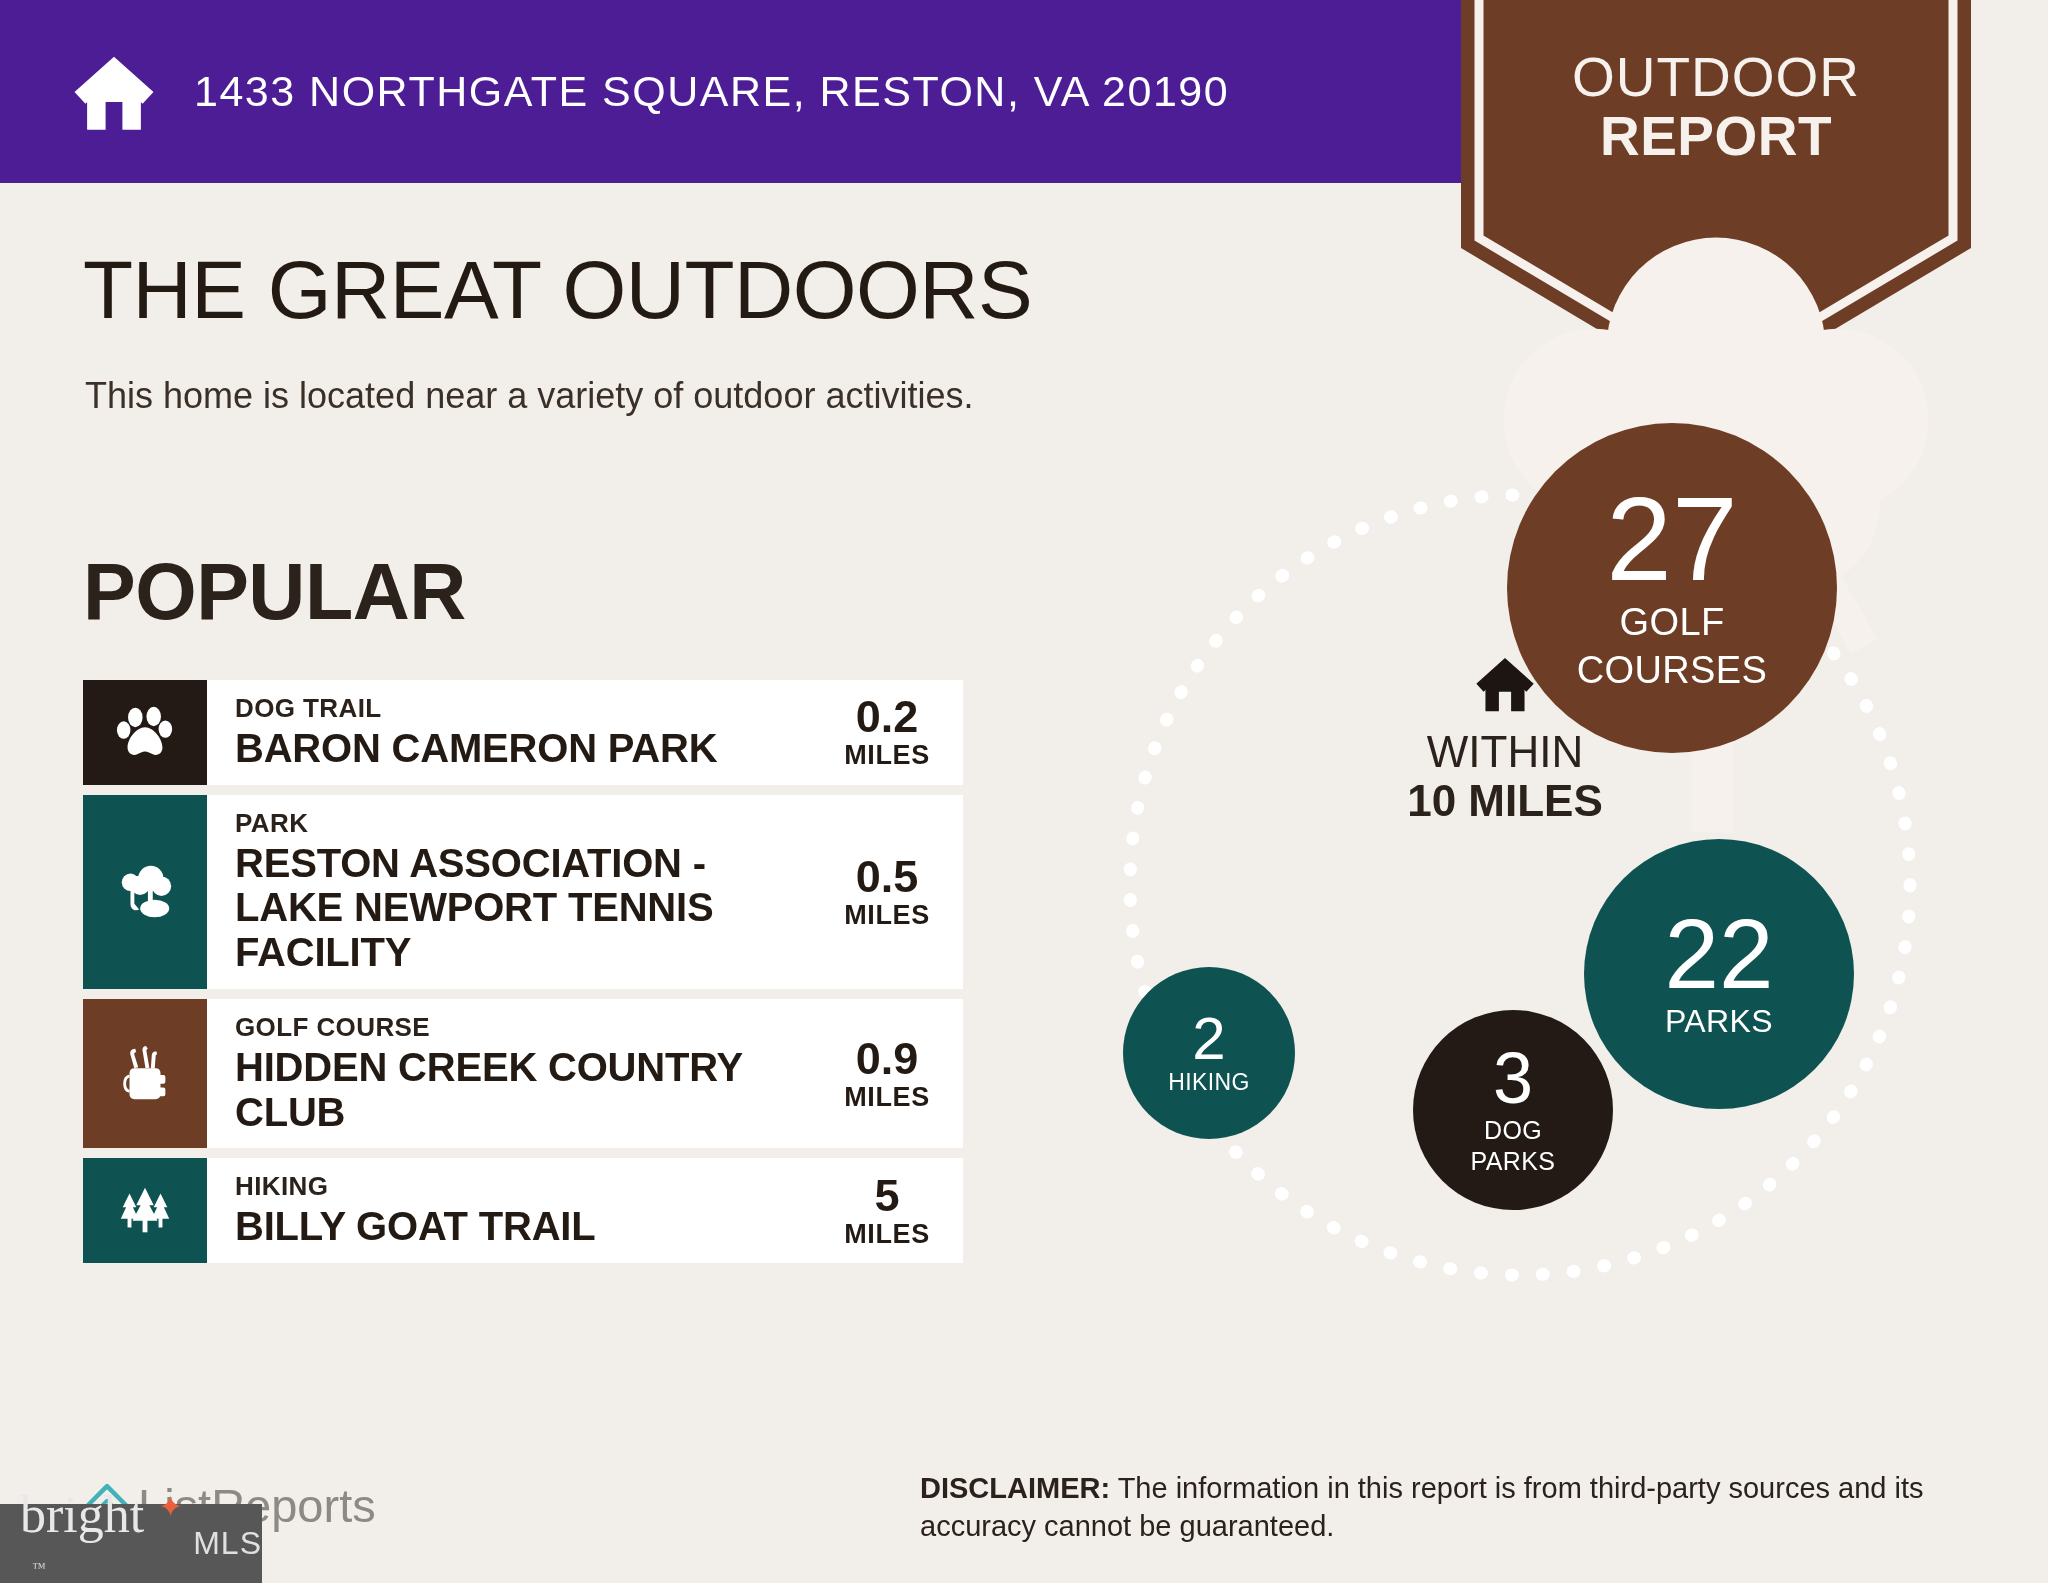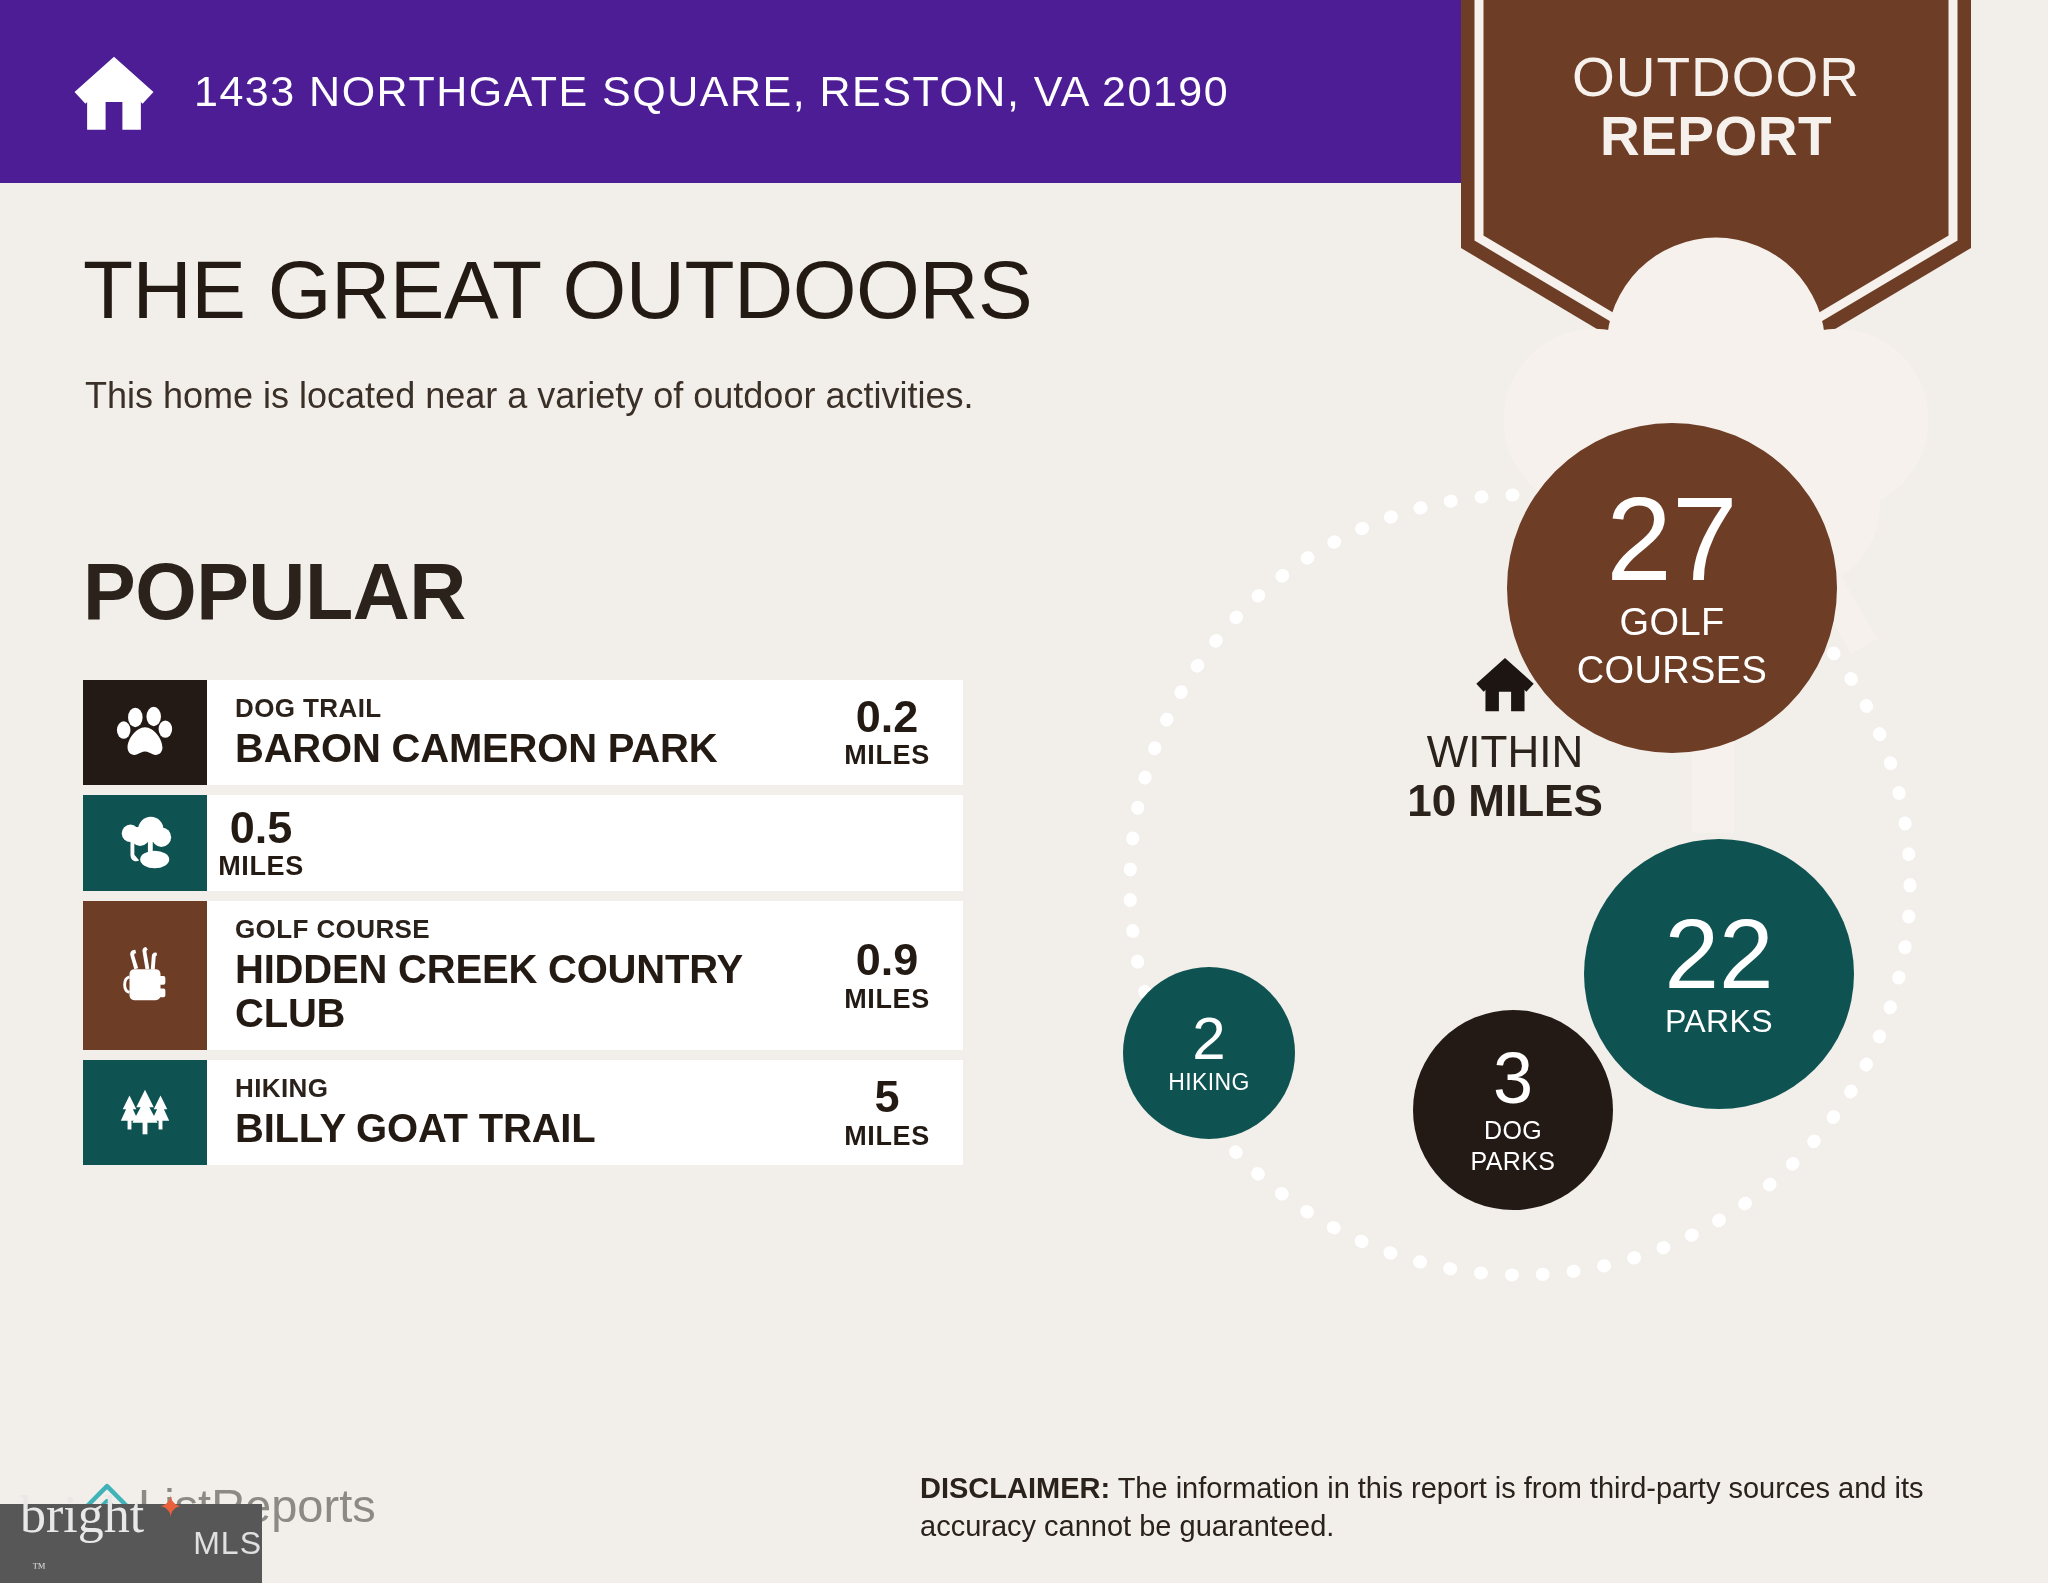--- a/index.html
+++ b/index.html
@@ -314,20 +314,24 @@
           <circle cx="38" cy="18" r="13"></circle>
           <circle cx="27" cy="25" r="10"></circle>
           <circle cx="49" cy="26" r="10"></circle>
           <rect x="35" y="22" width="5" height="22"></rect>
           <circle cx="17" cy="22" r="9"></circle>
           <path d="M17 28 L17 44 C17 50 22 52 26 50 L21 44 L21 28 Z"></path>
           <ellipse cx="42" cy="49" rx="15" ry="9"></ellipse>
         </g>
       </svg>
     </div>
+    <div class="poi-body">
+      <span class="poi-cat">PARK</span>
+      <span class="poi-name">RESTON ASSOCIATION - LAKE NEWPORT TENNIS FACILITY</span>
+    </div>
     <div class="poi-dist">
       <span class="poi-dist-value">0.5</span>
       <span class="poi-dist-unit">MILES</span>
     </div>
   </div>
 
   <div class="poi-row">
     <div class="poi-tile" style="background:#6d3d25;">
       <svg viewBox="0 0 64 64">
         <g fill="#ffffff">

